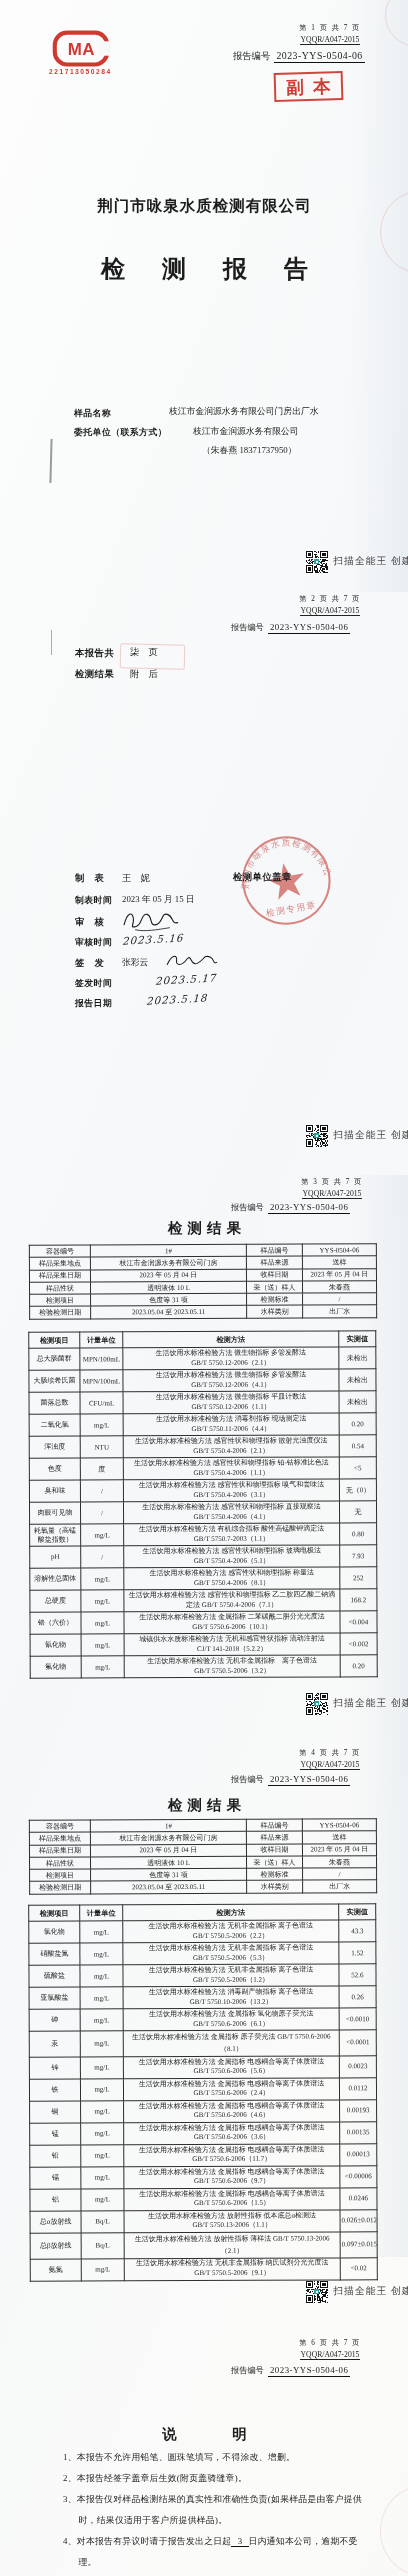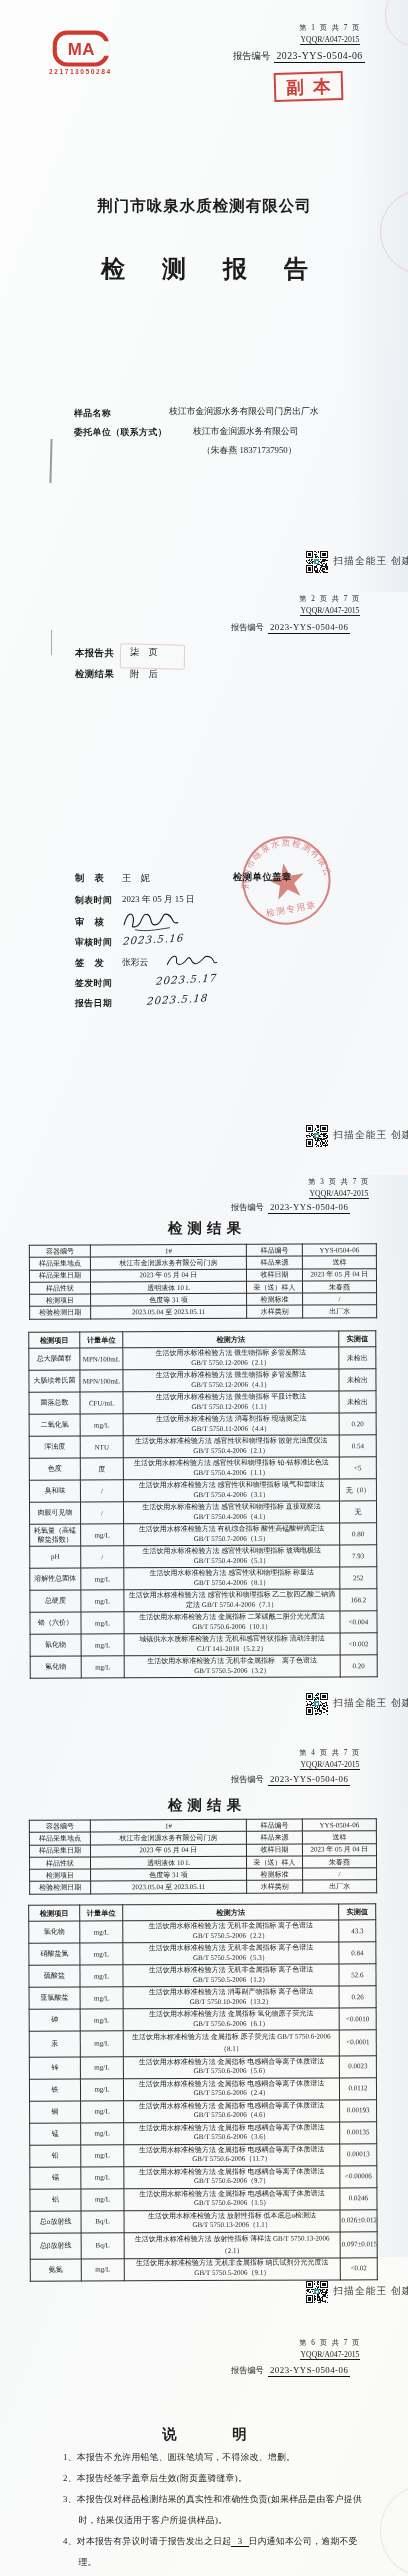--- a/index.html
+++ b/index.html
@@ -402,21 +402,21 @@
           <rect x="16" y="2" width="3" height="3" fill="#111"></rect>
           <rect x="0" y="14" width="7" height="7" fill="#111"></rect>
           <rect x="1" y="15" width="5" height="5" fill="#fff"></rect>
           <rect x="2" y="16" width="3" height="3" fill="#111"></rect>
           <rect x="8" y="8" width="5" height="5" rx="1" fill="#2fa198"></rect>
           <circle cx="10.5" cy="10.5" r="1.2" fill="#fff"></circle>
         </svg></div>
     <span class="wm-label">扫描全能王 创建</span>
   </div>
 
-  <div class="abs hdr" style="left:290px;top:1177px;">
+  <div class="abs hdr" style="left:283px;top:1177px;">
     <div class="hdr-page">第 3 页 共 7 页</div>
     <div class="hdr-code">YQQR/A047-2015</div>
   </div>
   <div class="abs repno" style="left:231px;top:1202px;">
     <span>报告编号</span><span class="no">2023-YYS-0504-06</span>
   </div>
   <div class="abs sec-title" style="left:0;top:1219px;">检测结果</div>
 
   <table class="itable abs tilt" style="left:29px;top:1244px;width:347px;">
     <colgroup>
@@ -551,21 +551,21 @@
             <div class="m1">生活饮用水标准检验方法 感官性状和物理指标 直接观察法</div>
             <div class="m2">GB/T 5750.4-2006（4.1）</div>
           </td>
           <td>无</td>
         </tr>
         <tr class="r2">
           <td style="white-space: normal; line-height: 8.8px;">耗氧量（高锰酸盐指数）</td>
           <td>mg/L</td>
           <td>
             <div class="m1">生活饮用水标准检验方法 有机综合指标 酸性高锰酸钾滴定法</div>
-            <div class="m2">GB/T 5750.7-2006（1.5）</div>
+            <div class="m2">GB/T 5750.7-2003（1.1）</div>
           </td>
           <td>0.80</td>
         </tr>
         <tr class="r2">
           <td style="white-space: normal; line-height: 8.8px;">pH</td>
           <td>/</td>
           <td>
             <div class="m1">生活饮用水标准检验方法 感官性状和物理指标 玻璃电极法</div>
             <div class="m2">GB/T 5750.4-2006（5.1）</div>
           </td>
@@ -813,21 +813,21 @@
           </td>
           <td>43.3</td>
         </tr>
         <tr class="r2">
           <td style="white-space: normal; line-height: 8.8px; margin-top: 35px;">硝酸盐氮</td>
           <td>mg/L</td>
           <td>
             <div class="m1">生活饮用水标准检验方法 无机非金属指标 离子色谱法</div>
             <div class="m2">GB/T 5750.5-2006（5.3）</div>
           </td>
-          <td>0.84</td>
+          <td>1.52</td>
         </tr>
         <tr class="r2">
           <td style="white-space: normal; line-height: 8.8px;">硫酸盐</td>
           <td>mg/L</td>
           <td>
             <div class="m1">生活饮用水标准检验方法 无机非金属指标 离子色谱法</div>
             <div class="m2">GB/T 5750.5-2006（1.2）</div>
           </td>
           <td>52.6</td>
         </tr>

